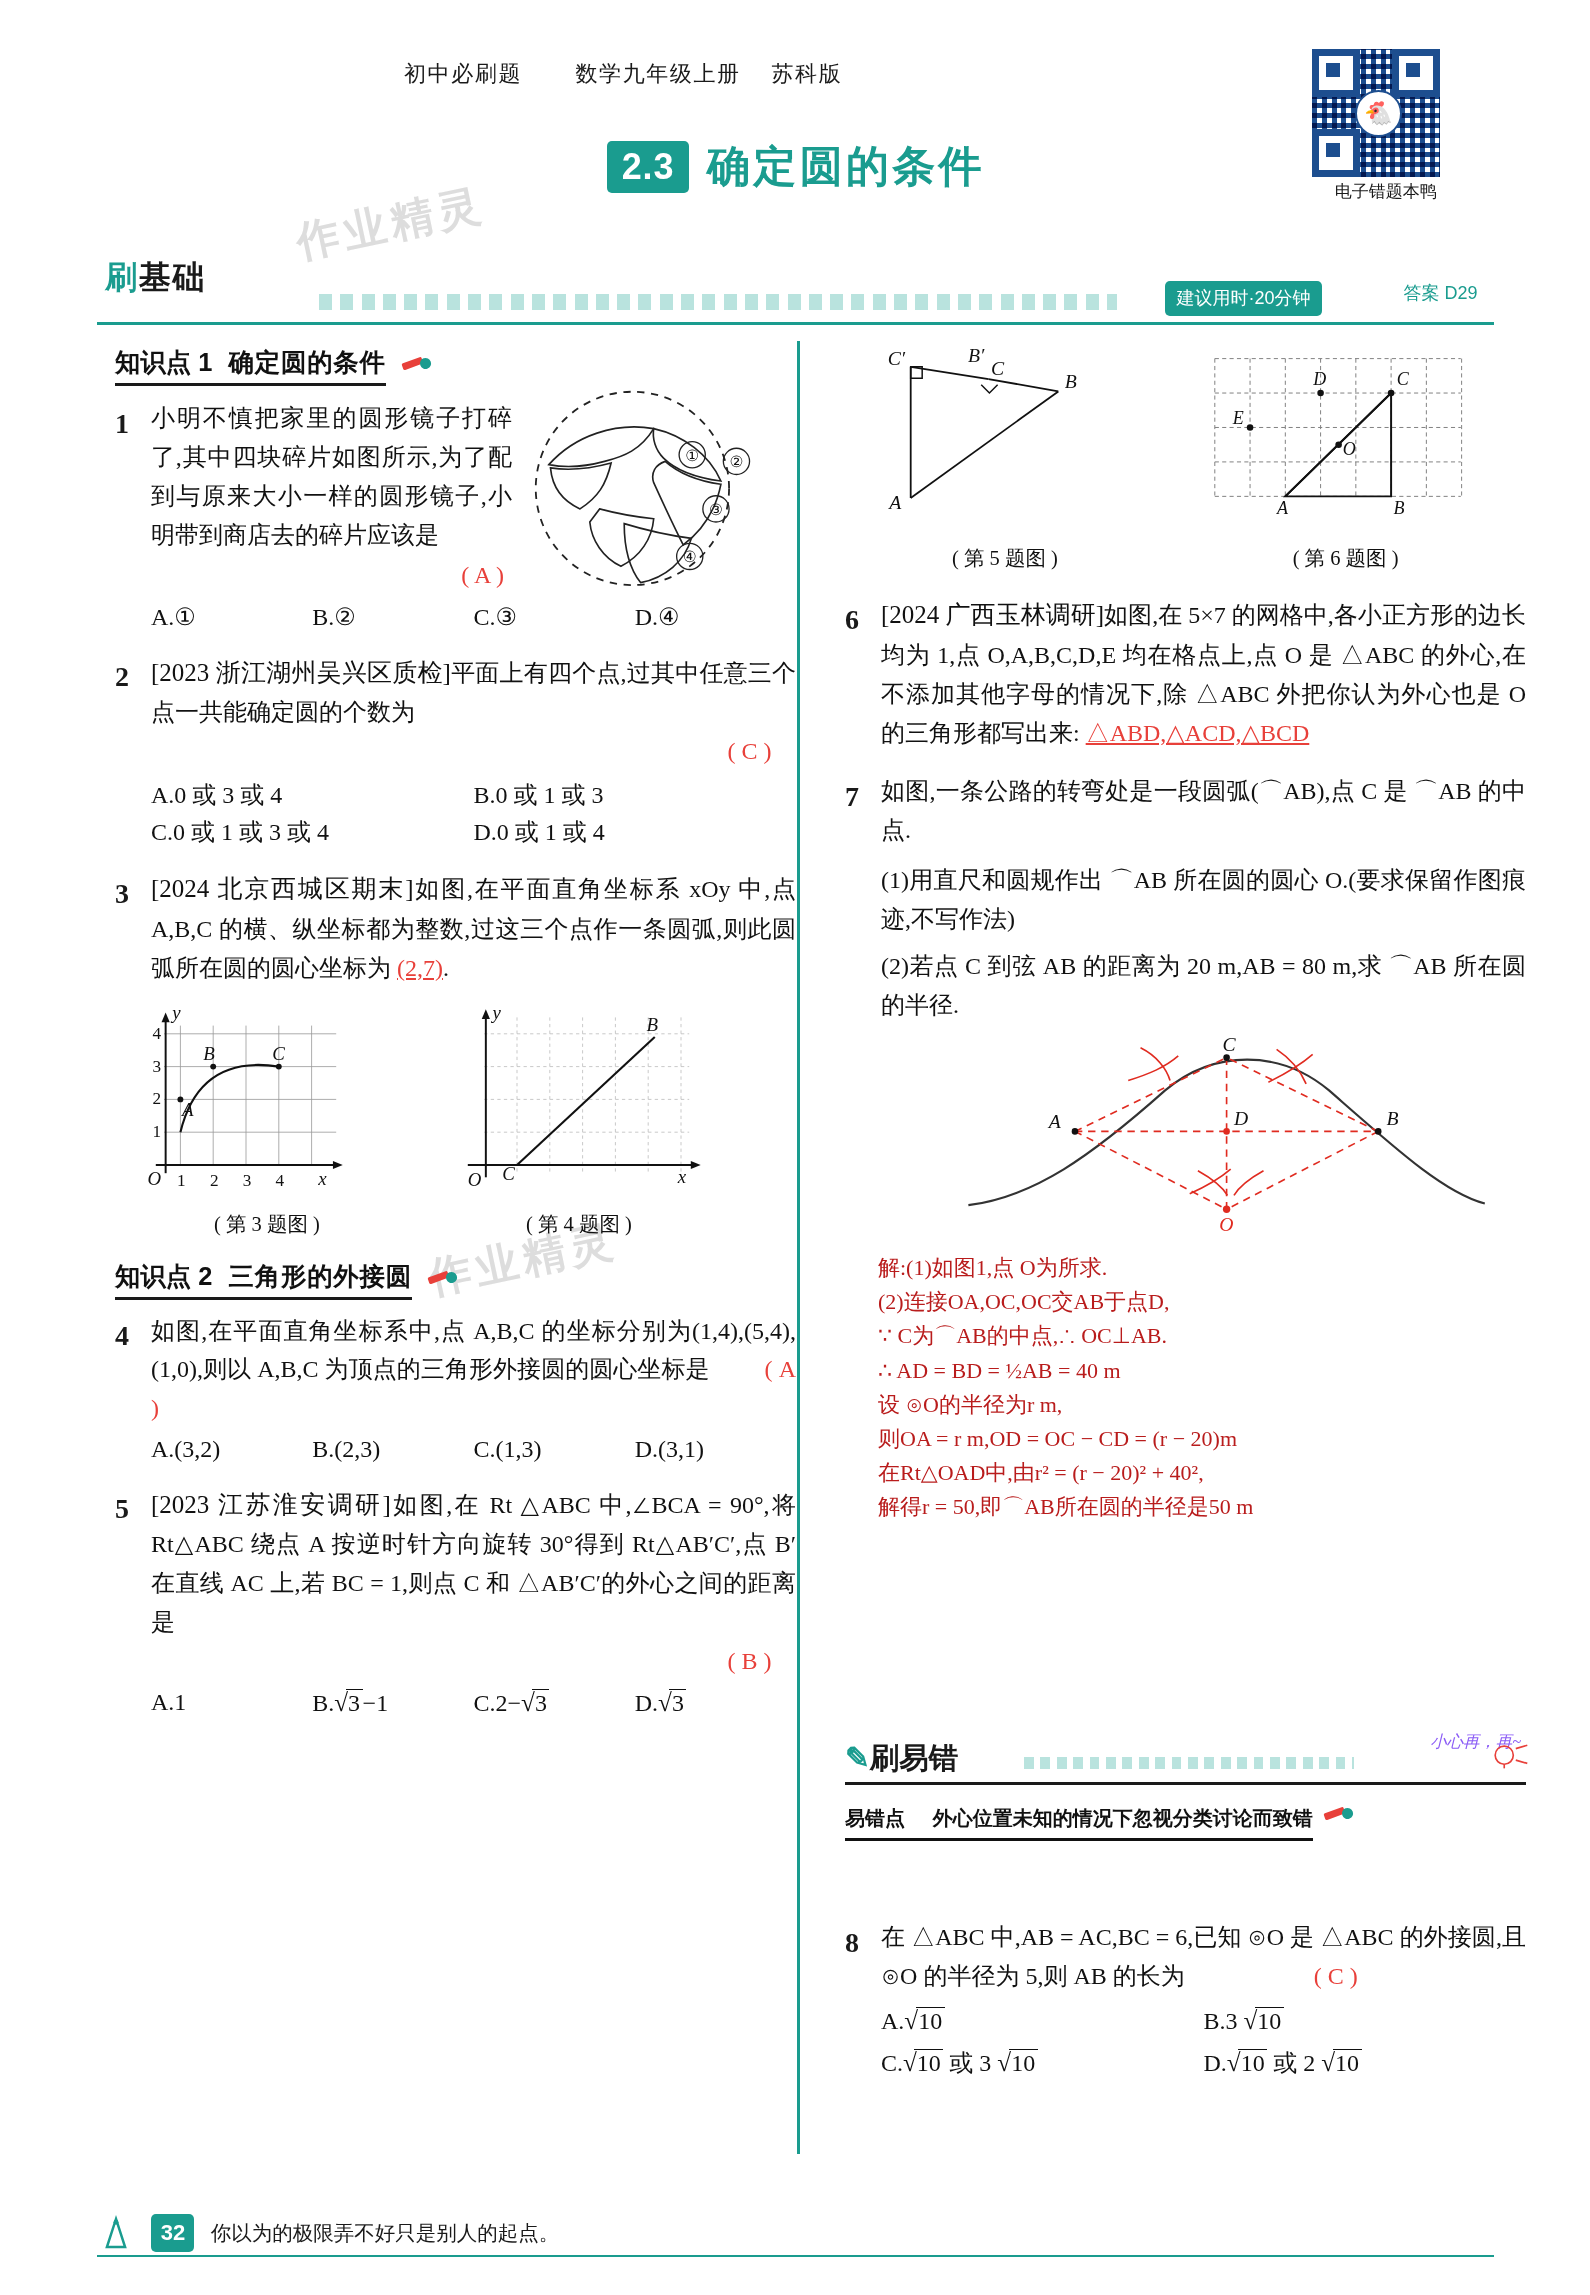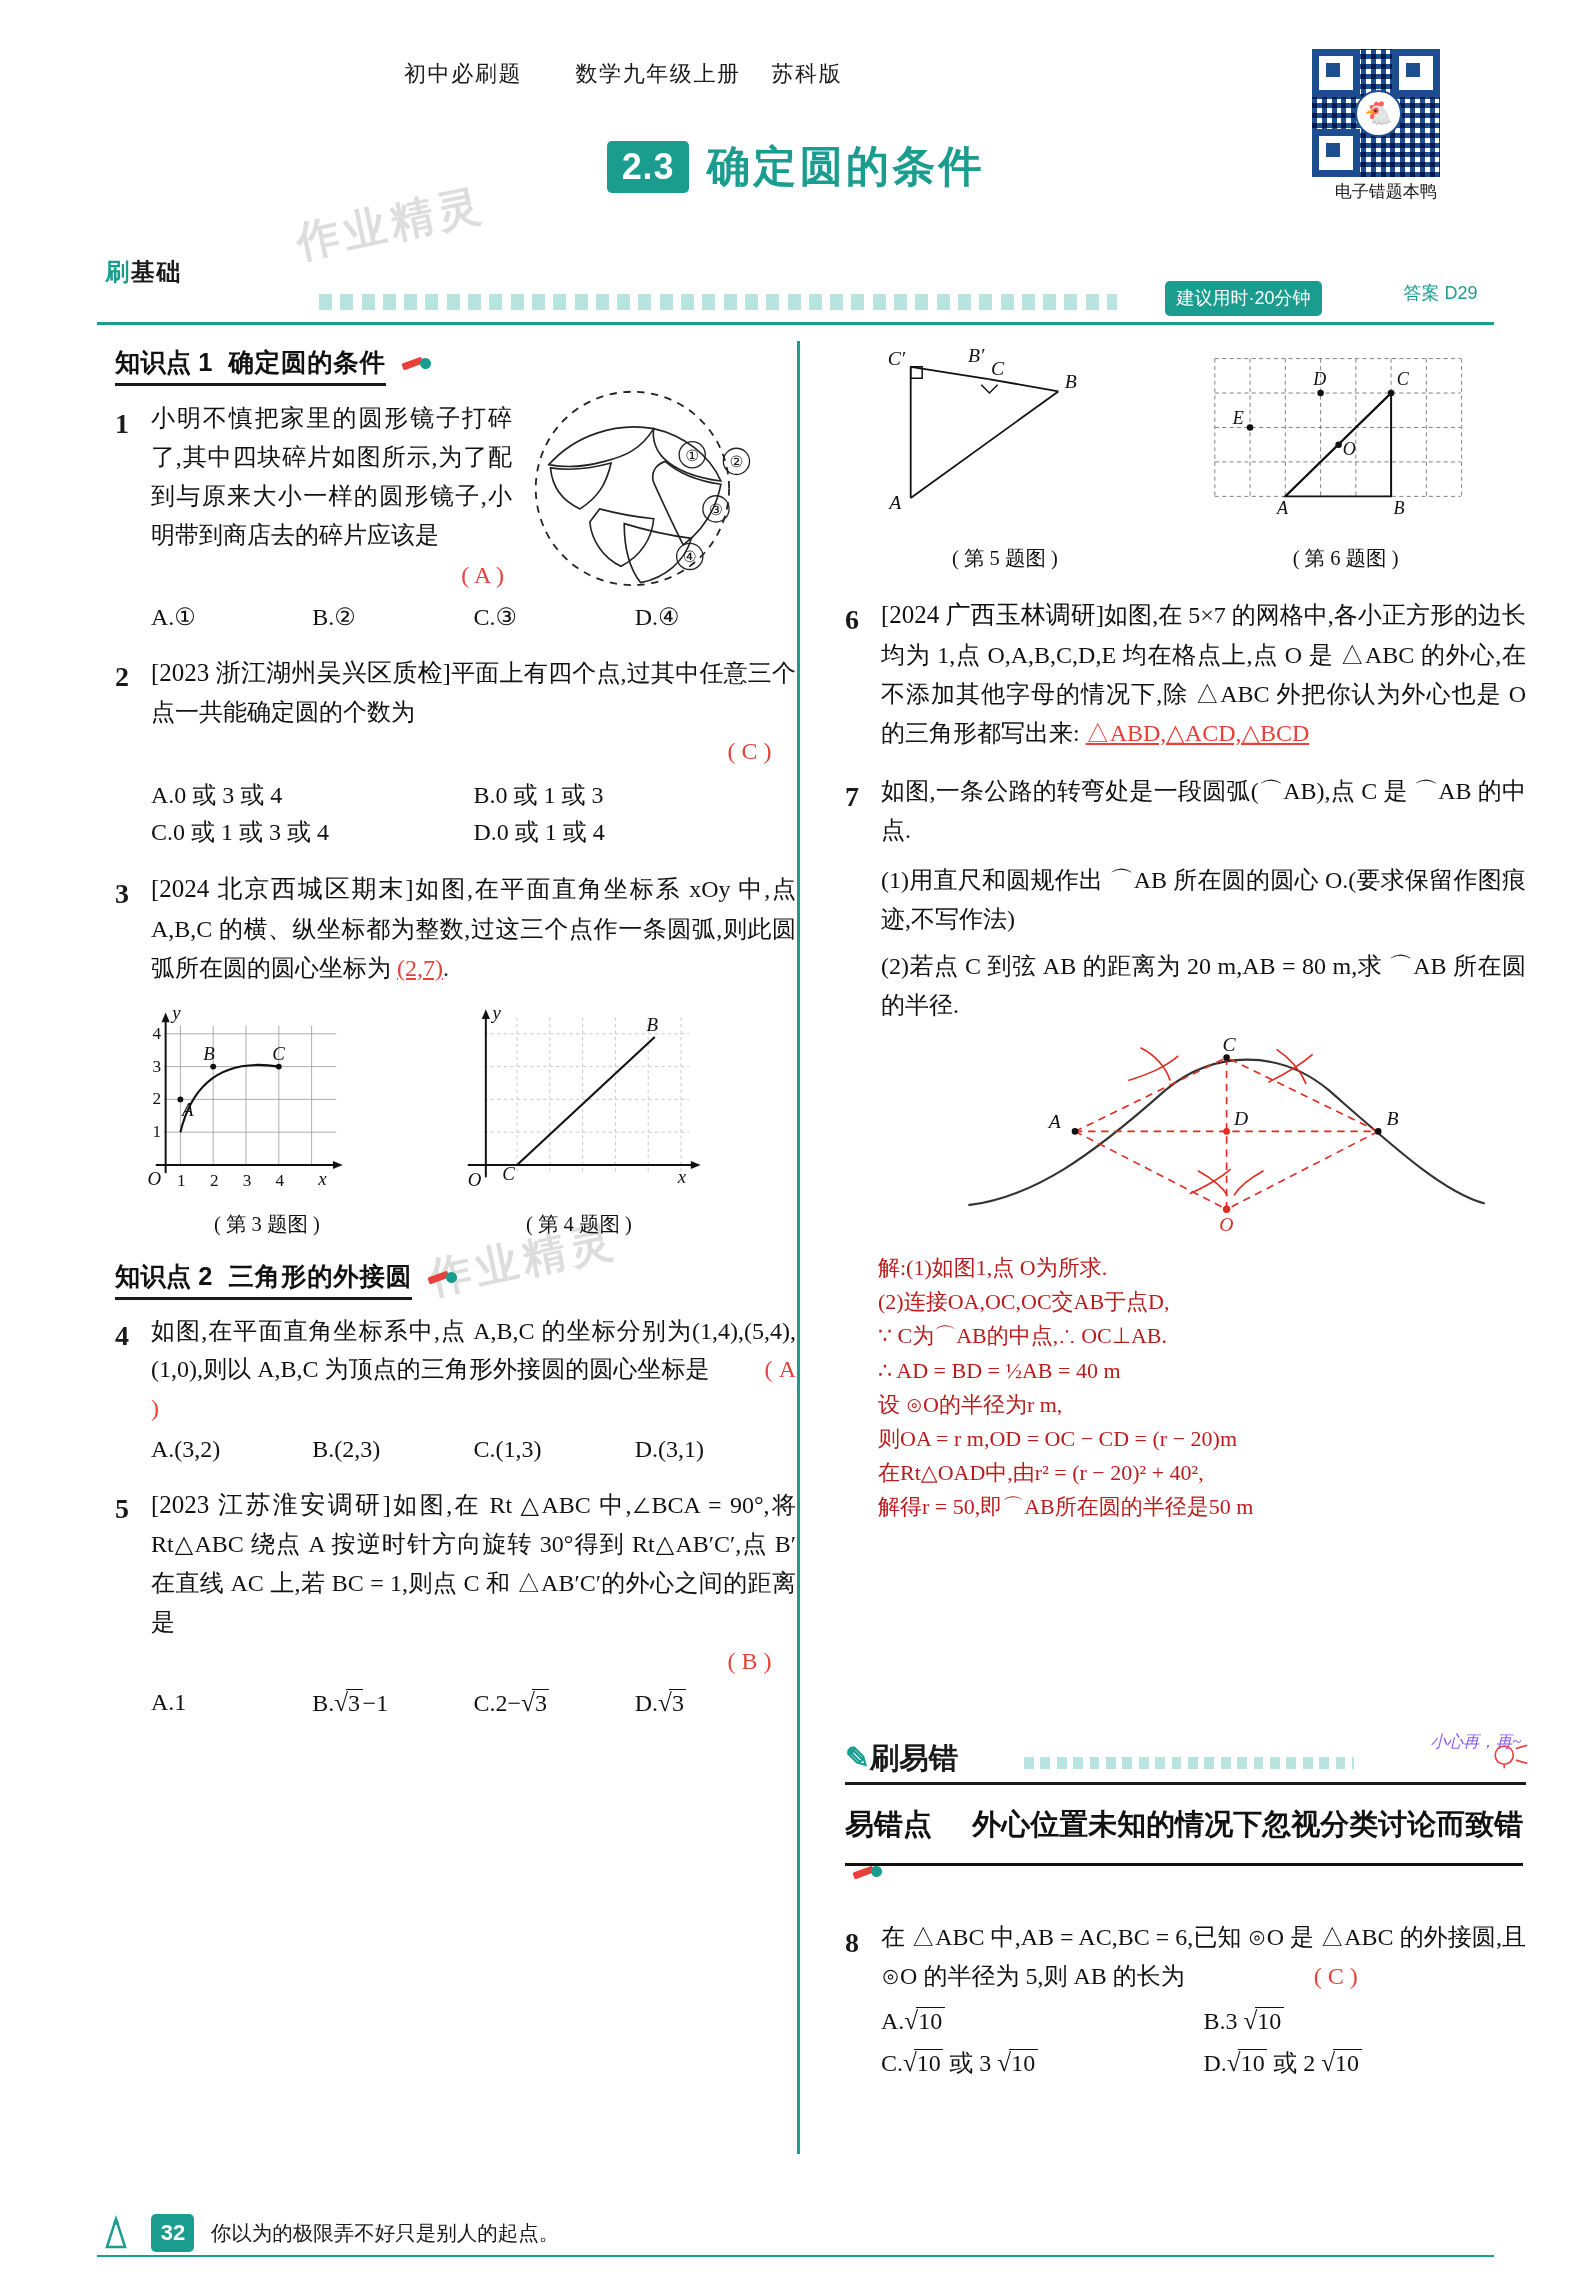--- a/index.html
+++ b/index.html
@@ -52,21 +52,21 @@
     letter-spacing:0.8px;
   }
   .title-txt{
     font-size:43px;font-weight:bold;color:#1a9c8f;
     font-family:"Liberation Sans", sans-serif;letter-spacing:3.3px;
   }
 
   
   .band{position:absolute;left:97px;right:97px;top:261px;height:66px;}
   .band-label{
-    position:absolute;left:8.2px;top:-4.9px;font-size:24px;font-weight:bold;
+    position:absolute;left:8.2px;top:-4.9px;font-size:32px;font-weight:bold;
     font-family:"Liberation Sans", sans-serif;color:#1a1a1a;letter-spacing:1.6px;
   }
   .band-label .shua{color:#1a9c8f;}
   .band-line{
     position:absolute;left:222px;right:377px;top:33px;height:16.4px;
     background:repeating-linear-gradient(90deg,#b9e3de 0 13px,#ffffff 13px 21.3px);
   }
   .band-pill{
     position:absolute;right:172px;top:19.7px;background:#1a9c8f;color:#fff;
     font-size:18px;padding:5.7px 11.5px;border-radius:4.9px;font-family:"Liberation Sans", sans-serif;
@@ -526,21 +526,21 @@
     <svg class="lamp" viewBox="0 0 46 34">
       <circle cx="16" cy="16" r="11" fill="none" stroke="#e8403a" stroke-width="2"></circle>
       <line x1="16" y1="27" x2="16" y2="32" stroke="#e8403a" stroke-width="2"></line>
       <line x1="30" y1="8" x2="44" y2="4" stroke="#e8403a" stroke-width="2"></line>
       <line x1="30" y1="22" x2="44" y2="26" stroke="#e8403a" stroke-width="2"></line>
     </svg>
     <div class="band2-rule"></div>
   </div>
 
   <div style="position:absolute;left:845px;top:1803px;width:681px;">
-    <span style="font-size:29px;font-weight:bold;font-family:'Liberation Sans',sans-serif;border-bottom:3.3px solid #111;padding-bottom:16px;display:inline-block;line-height:1.5;">
+    <span style="font-size:20px;font-weight:bold;font-family:'Liberation Sans',sans-serif;border-bottom:3.3px solid #111;padding-bottom:5px;display:inline-block;line-height:1.5;">
       <span>易错点</span>
       &nbsp;&nbsp;&nbsp;
       <span>外心位置未知的情况下忽视分类讨论而致错</span>
     </span>
     <span class="pen" style="margin-left:8.2px;"></span>
   </div>
 
   <div style="position:absolute;left:845px;top:1918px;width:681px;">
     <div class="q" style="margin:0;">
       <div class="qn">8</div>

